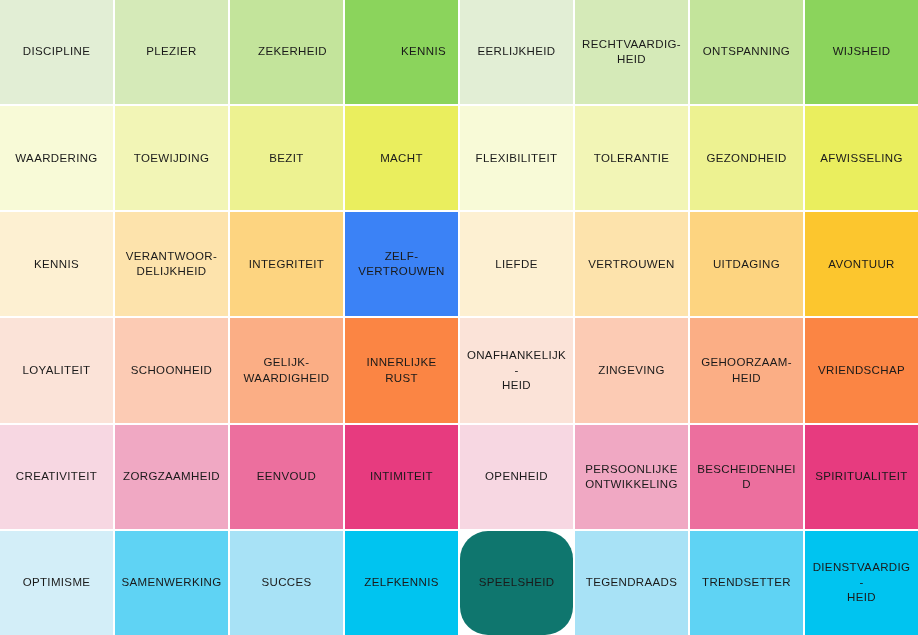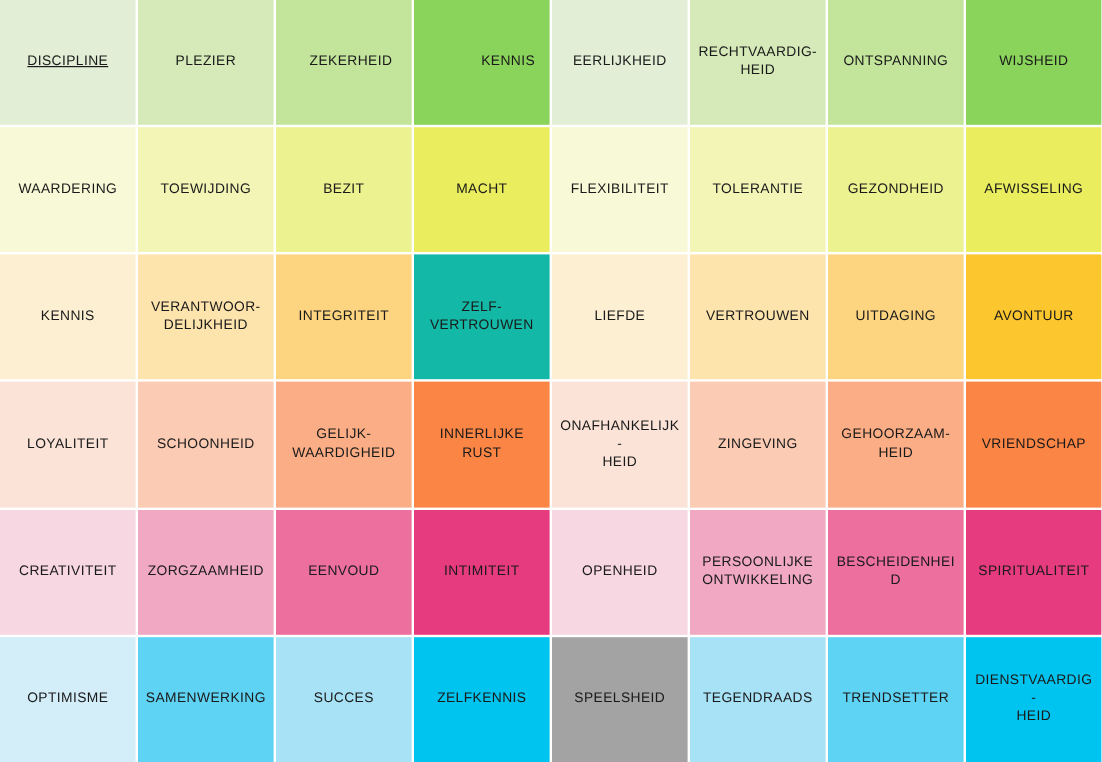--- a/index.html
+++ b/index.html
@@ -41,21 +41,21 @@
     font-weight: 400;
     white-space: pre-line;
     word-break: break-word;
   }
 </style>
 </head>
 <body>
 
 <div id="values-grid">
     <div class="value-cell" style="background: rgb(226, 238, 213);">
-      <span class="cell-label" style="color: rgb(26, 26, 26); text-decoration: underline;">DISCIPLINE</span>
+      <span class="cell-label" style="color: rgb(26, 26, 26);">DISCIPLINE</span>
     </div>
     <div class="value-cell" style="background: rgb(213, 234, 184);">
       <span class="cell-label" style="color: rgb(26, 26, 26);">PLEZIER</span>
     </div>
     <div class="value-cell" style="background: rgb(195, 228, 155);">
       <span class="cell-label" style="color: rgb(26, 26, 26); margin-left: 12px;">ZEKERHEID</span>
     </div>
     <div class="value-cell" style="background: rgb(139, 212, 92);">
       <span class="cell-label" style="color: rgb(26, 26, 26); margin-left: 44px;">KENNIS</span>
     </div>
@@ -99,21 +99,21 @@
     <div class="value-cell" style="background: rgb(253, 240, 210);">
       <span class="cell-label" style="color: rgb(26, 26, 26);">KENNIS</span>
     </div>
     <div class="value-cell" style="background: rgb(253, 227, 172);">
       <span class="cell-label" style="color: rgb(26, 26, 26);">VERANTWOOR-
 DELIJKHEID</span>
     </div>
     <div class="value-cell" style="background: rgb(253, 212, 128);">
       <span class="cell-label" style="color: rgb(26, 26, 26);">INTEGRITEIT</span>
     </div>
-    <div class="value-cell" style="background: #14b8a6;">
+    <div class="value-cell" style="background: #3b82f6;">
       <span class="cell-label" style="color: rgb(26, 26, 26);">ZELF-
 VERTROUWEN</span>
     </div>
     <div class="value-cell" style="background: rgb(253, 240, 210); justify-content: center;">
       <span class="cell-label" style="color: rgb(26, 26, 26);">LIEFDE</span>
     </div>
     <div class="value-cell" style="background: rgb(253, 227, 172);">
       <span class="cell-label" style="color: rgb(26, 26, 26);">VERTROUWEN</span>
     </div>
     <div class="value-cell" style="background: rgb(253, 212, 128);">
@@ -179,21 +179,21 @@
     </div>
     <div class="value-cell" style="background: rgb(95, 211, 244);">
       <span class="cell-label" style="color: rgb(26, 26, 26);">SAMENWERKING</span>
     </div>
     <div class="value-cell" style="background: rgb(168, 226, 246);">
       <span class="cell-label" style="color: rgb(26, 26, 26);">SUCCES</span>
     </div>
     <div class="value-cell" style="background: rgb(0, 196, 240);">
       <span class="cell-label" style="color: rgb(26, 26, 26);">ZELFKENNIS</span>
     </div>
-    <div class="value-cell" style="background: #a3a3a3;">
+    <div class="value-cell" style="background: #0f766e; border-radius: 28px;">
       <span class="cell-label" style="color: rgb(26, 26, 26);">SPEELSHEID</span>
     </div>
     <div class="value-cell" style="background: rgb(168, 226, 246);">
       <span class="cell-label" style="color: rgb(26, 26, 26);">TEGENDRAADS</span>
     </div>
     <div class="value-cell" style="background: rgb(95, 211, 244);">
       <span class="cell-label" style="color: rgb(26, 26, 26);">TRENDSETTER</span>
     </div>
     <div class="value-cell" style="background: rgb(0, 196, 240);">
       <span class="cell-label" style="color: rgb(26, 26, 26);">DIENSTVAARDIG-

